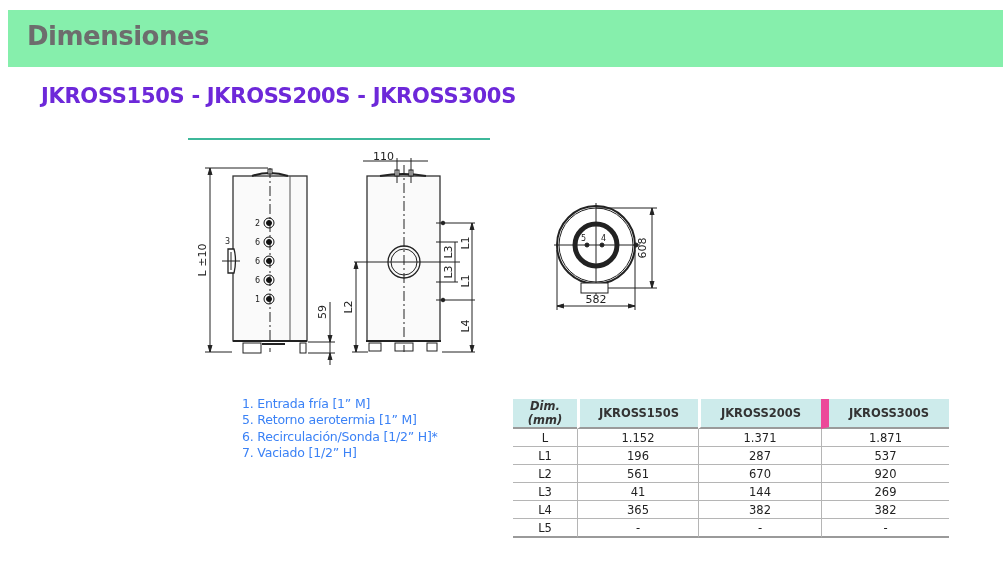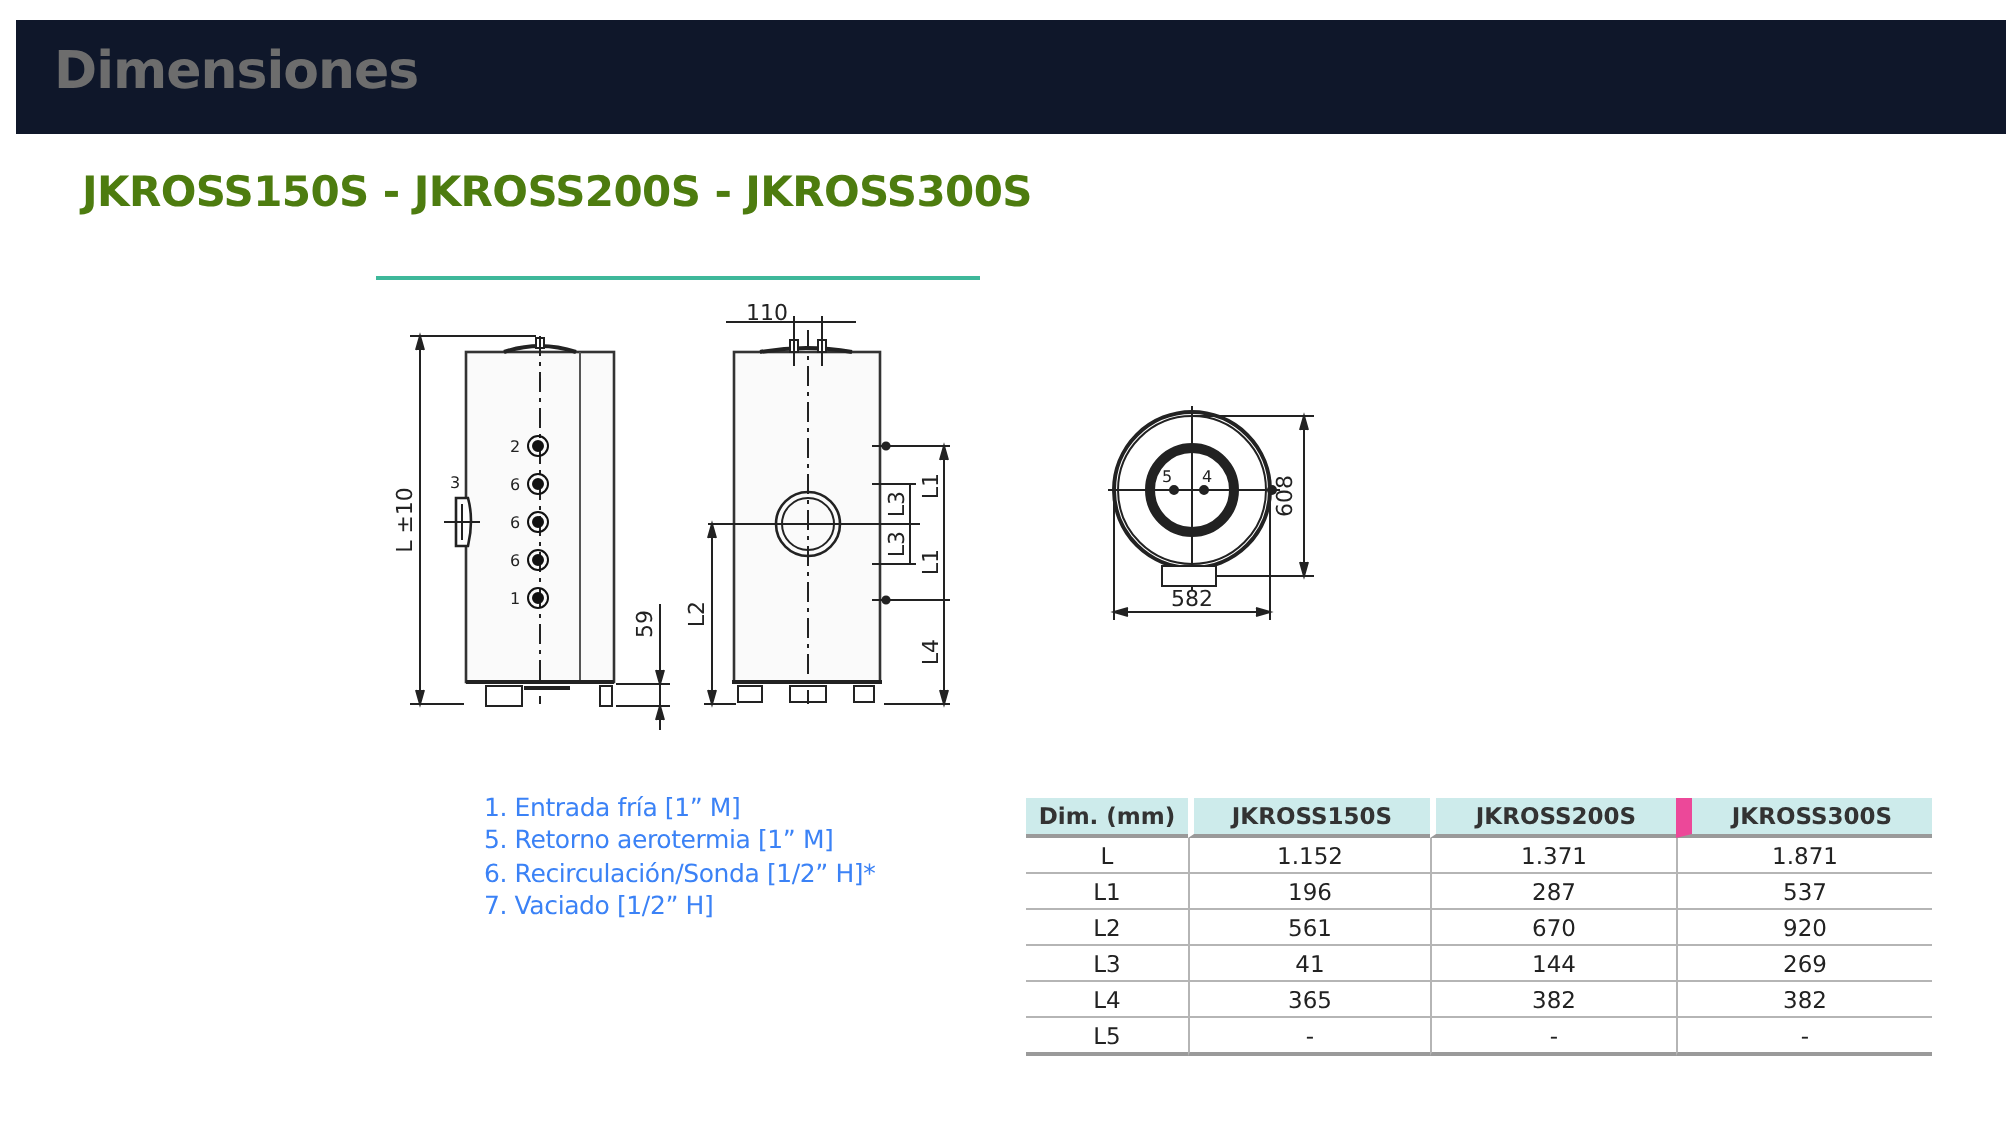--- a/index.html
+++ b/index.html
@@ -1,26 +1,26 @@
 <!DOCTYPE html>
 <html><head>
 <meta charset="utf-8">
 <style>
   html, body { margin:0; padding:0; background:#ffffff; }
   body { width:1003px; height:568px; position:relative; overflow:hidden; font-family:"DejaVu Sans", sans-serif; }
-  .header-band { position:absolute; left:8px; top:10px; width:995px; height:57px; background:#0f172a; }
+  .header-band { position:absolute; left:8px; top:10px; width:995px; height:57px; background:#86efac; }
   .header-title { position:absolute; left:19px; top:11px; font-size:26px; color:#6d6d6d; font-weight:600; letter-spacing:-0.5px; font-family:"DejaVu Sans", sans-serif; }
-  .models-title { position:absolute; left:41px; top:84px; font-size:21px; font-weight:bold; color:#4d7c0f; letter-spacing:-0.3px; font-family:"DejaVu Sans", sans-serif; }
+  .models-title { position:absolute; left:41px; top:84px; font-size:21px; font-weight:bold; color:#6d28d9; letter-spacing:-0.3px; font-family:"DejaVu Sans", sans-serif; }
   .accent-rule { position:absolute; left:188px; top:138px; width:302px; height:2px; background:#3eb89a; }
   .drawing { position:absolute; left:0; top:0; }
   .legend { position:absolute; left:242px; top:396px; font-size:12.5px; color:#3b82f6; line-height:16.4px; font-family:"DejaVu Sans", sans-serif; letter-spacing:-0.2px; }
   .legend div { white-space:nowrap; }
   table.dims { position:absolute; left:513px; top:399px; border-collapse:separate; border-spacing:0; font-family:"DejaVu Sans", sans-serif; font-size:11.5px; color:#222; }
   table.dims th { background:#cdebeb; font-weight:bold; color:#333; height:18px; padding:0; text-align:center; border-bottom:2px solid #9a9a9a; }
-  table.dims th.c0 { width:81px; }
+  table.dims th.c0 { width:64px;font-style:italic; }
   table.dims th.c1 { width:118px; border-left:3px solid #fff; }
   table.dims th.c2 { width:120px; border-left:3px solid #fff; }
   table.dims th.c3 { width:120px; border-left:8px solid #ec4899; }
   table.dims td { height:17px; padding:0; text-align:center; border-bottom:1px solid #b5b5b5; }
   table.dims td + td { border-left:1px solid #b5b5b5; }
   table.dims tr:last-child td { border-bottom:2px solid #9a9a9a; }
 </style>
 </head>
 <body>
 

